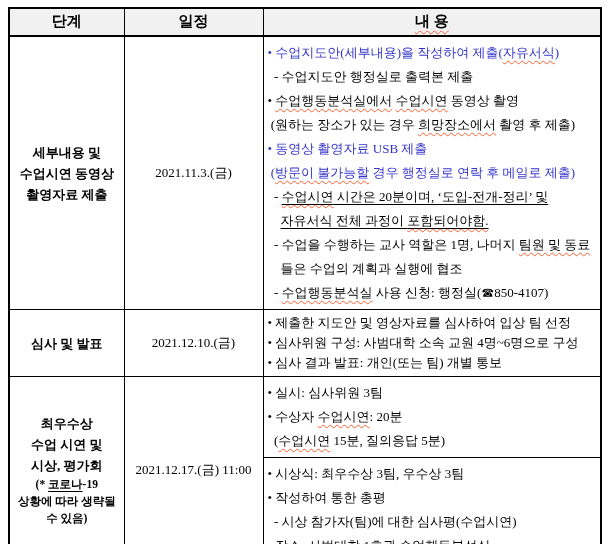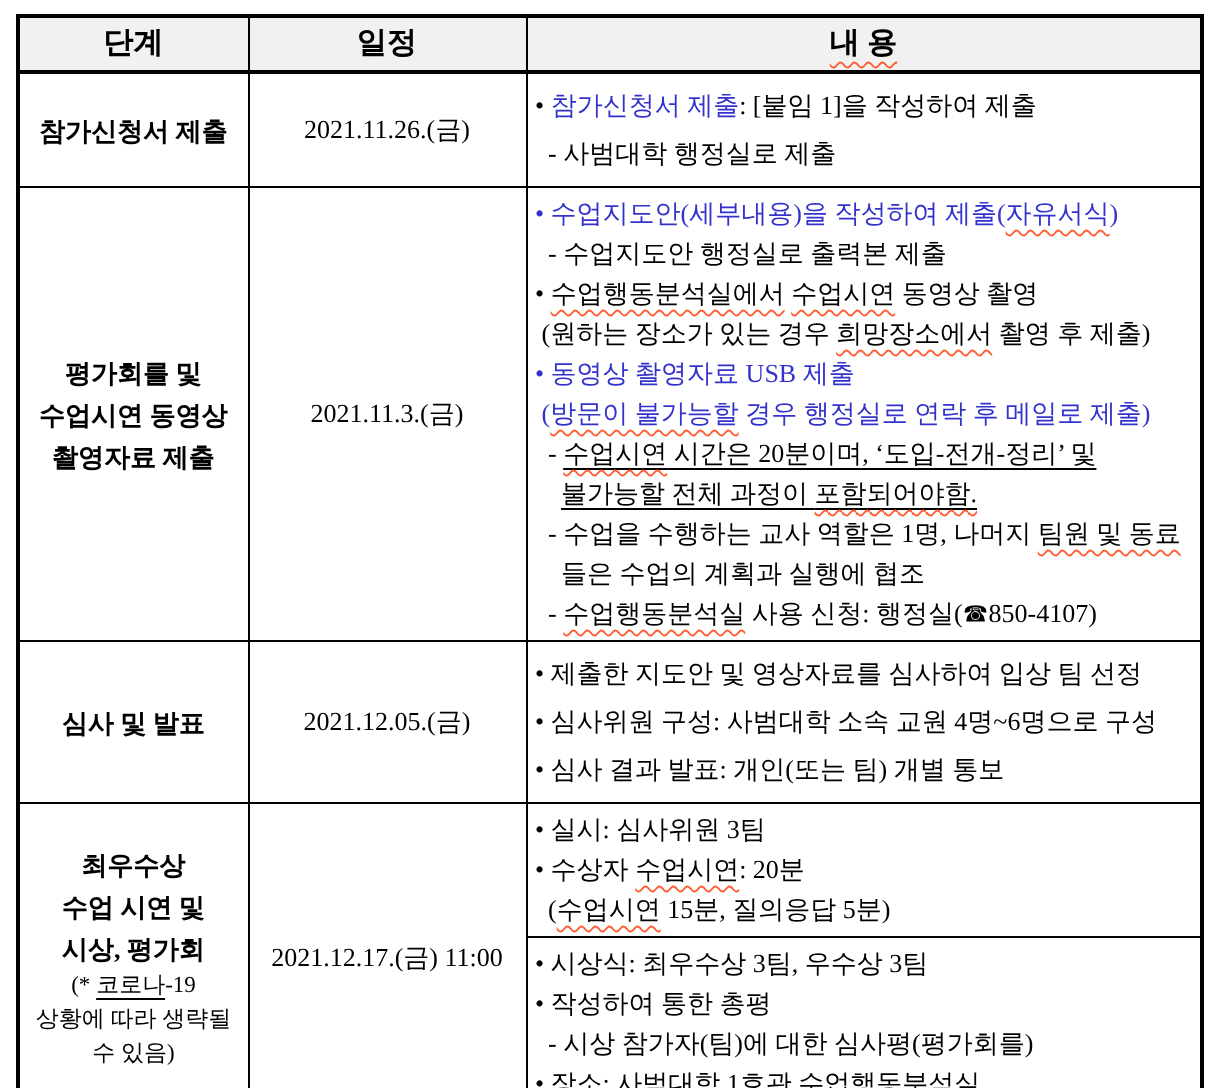--- a/index.html
+++ b/index.html
@@ -39,21 +39,21 @@
     padding:3px 0 4px 0;
   }
   td.stage{
     text-align:center;
     font-weight:bold;
     font-size:13px;
     line-height:21px;
     padding:2px 1px;
   }
   td.stage .note{
-    font-weight:normal;
+    font-weight:bold;
     font-size:11.5px;
     line-height:17px;
   }
   td.sched{
     text-align:center;
     font-size:13px;
     padding:0 1px;
   }
   td.contentcell{
     vertical-align:top;
@@ -107,58 +107,46 @@
           <span>일정</span>
         </th>
         <th>
           <span class="hdr-wavy">내 용</span>
         </th>
       </tr>
     </thead>
     <tbody>
         <tr>
           <td class="stage">
-            <div>참가신청서 제출</div>
-          </td>
-          <td class="sched"><span>2021.11.26.(금)</span></td>
-          <td class="contentcell">
-            <div class="block">
-              <div class="content-line"><span>• </span><span class="blue">참가신청서 제출</span><span>: [붙임 1]을 작성하여 제출</span></div>
-              <div class="content-line"><span>  - 사범대학 행정실로 제출</span></div>
-            </div>
-          </td>
-        </tr>
-        <tr>
-          <td class="stage">
-            <div>평가회를 및</div>
+            <div>세부내용 및</div>
             <div>수업시연 동영상</div>
             <div>촬영자료 제출</div>
           </td>
           <td class="sched"><span>2021.11.3.(금)</span></td>
           <td class="contentcell">
             <div class="block">
               <div class="content-line"><span class="blue">• 수업지도안(세부내용)을 작성하여 제출(</span><span class="blue wavy">자유서식</span><span class="blue">)</span></div>
               <div class="content-line"><span>  - 수업지도안 행정실로 출력본 제출</span></div>
               <div class="content-line"><span>• </span><span class="wavy">수업행동분석실에서</span><span> </span><span class="wavy">수업시연</span><span> 동영상 촬영</span></div>
               <div class="content-line"><span> (원하는 장소가 있는 경우 </span><span class="wavy">희망장소에서</span><span> 촬영 후 제출)</span></div>
               <div class="content-line"><span class="blue">• 동영상 촬영자료 USB 제출</span></div>
               <div class="content-line"><span class="blue"> (</span><span class="blue wavy">방문이 불가능할</span><span class="blue"> 경우 행정실로 연락 후 메일로 제출)</span></div>
               <div class="content-line"><span>  - </span><span class="ul"><span class="wavy">수업시연</span></span><span class="ul"> 시간은 20분이며, ‘도입-전개-정리’ 및</span></div>
-              <div class="content-line"><span>    </span><span class="ul">불가능할 전체 과정이 </span><span class="ul"><span class="wavy">포함되어야함.</span></span></div>
+              <div class="content-line"><span>    </span><span class="ul">자유서식 전체 과정이 </span><span class="ul"><span class="wavy">포함되어야함.</span></span></div>
               <div class="content-line"><span>  - 수업을 수행하는 교사 역할은 1명, 나머지 </span><span class="wavy">팀원 및 동료</span></div>
               <div class="content-line"><span>    들은 수업의 계획과 실행에 협조</span></div>
               <div class="content-line"><span>  - </span><span class="wavy">수업행동분석실</span><span> 사용 신청: 행정실(☎850-4107)</span></div>
             </div>
           </td>
         </tr>
         <tr>
           <td class="stage">
             <div>심사 및 발표</div>
           </td>
-          <td class="sched"><span>2021.12.05.(금)</span></td>
+          <td class="sched"><span>2021.12.10.(금)</span></td>
           <td class="contentcell">
             <div class="block">
               <div class="content-line"><span>• 제출한 지도안 및 영상자료를 심사하여 입상 팀 선정</span></div>
               <div class="content-line"><span>• 심사위원 구성: 사범대학 소속 교원 4명~6명으로 구성</span></div>
               <div class="content-line"><span>• 심사 결과 발표: 개인(또는 팀) 개별 통보</span></div>
             </div>
           </td>
         </tr>
         <tr>
           <td class="stage">
@@ -172,20 +160,20 @@
           <td class="sched"><span>2021.12.17.(금) 11:00</span></td>
           <td class="contentcell">
             <div class="block">
               <div class="content-line"><span>• 실시: 심사위원 3팀</span></div>
               <div class="content-line"><span>• 수상자 </span><span class="wavy">수업시연</span><span>: 20분</span></div>
               <div class="content-line"><span>  (</span><span class="wavy">수업시연</span><span> 15분, 질의응답 5분)</span></div>
             </div>
             <div class="block split">
               <div class="content-line"><span>• 시상식: 최우수상 3팀, 우수상 3팀</span></div>
               <div class="content-line"><span>• 작성하여 통한 총평</span></div>
-              <div class="content-line"><span>  - 시상 참가자(팀)에 대한 심사평(평가회를)</span></div>
+              <div class="content-line"><span>  - 시상 참가자(팀)에 대한 심사평(수업시연)</span></div>
               <div class="content-line"><span>• 장소: 사범대학 1호관 </span><span class="wavy">수업행동분석실</span></div>
             </div>
           </td>
         </tr>
       </tbody>
   </table>
 </div>
 
 </body></html>

